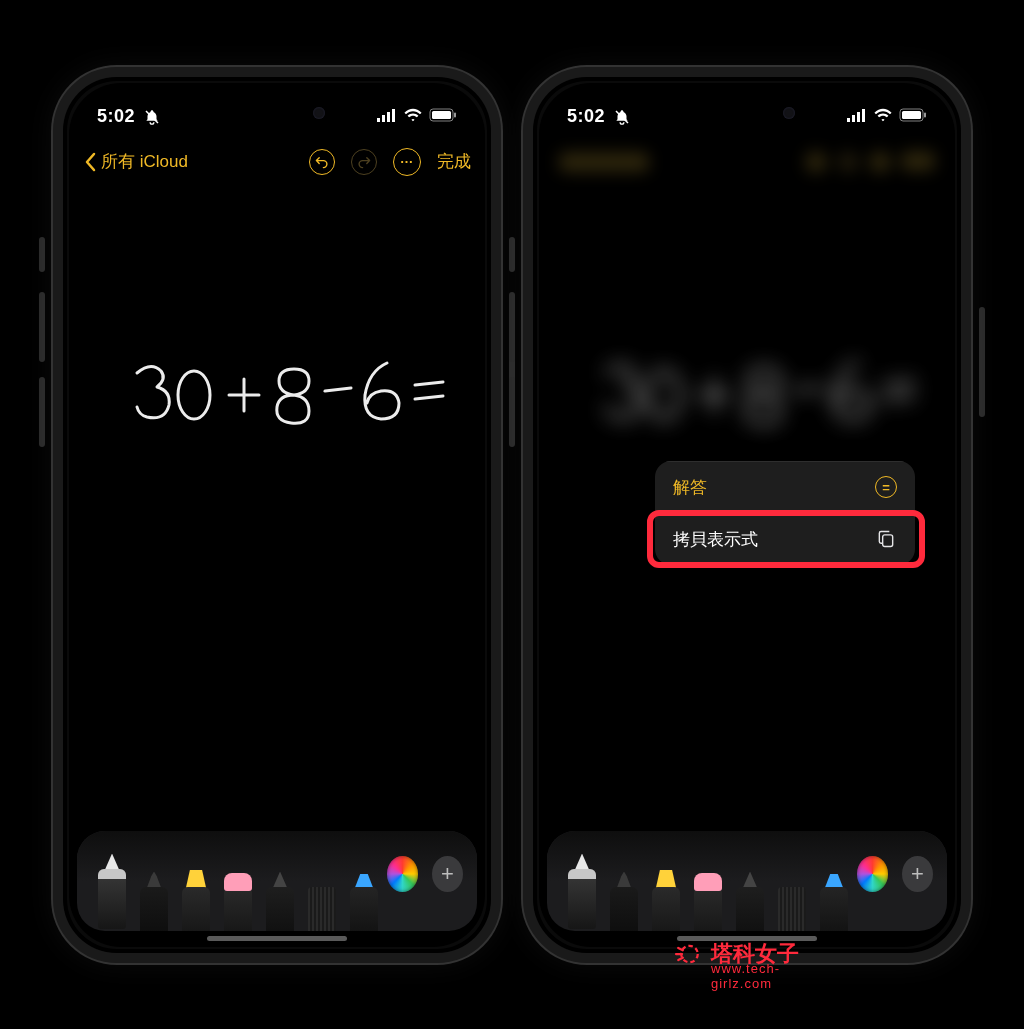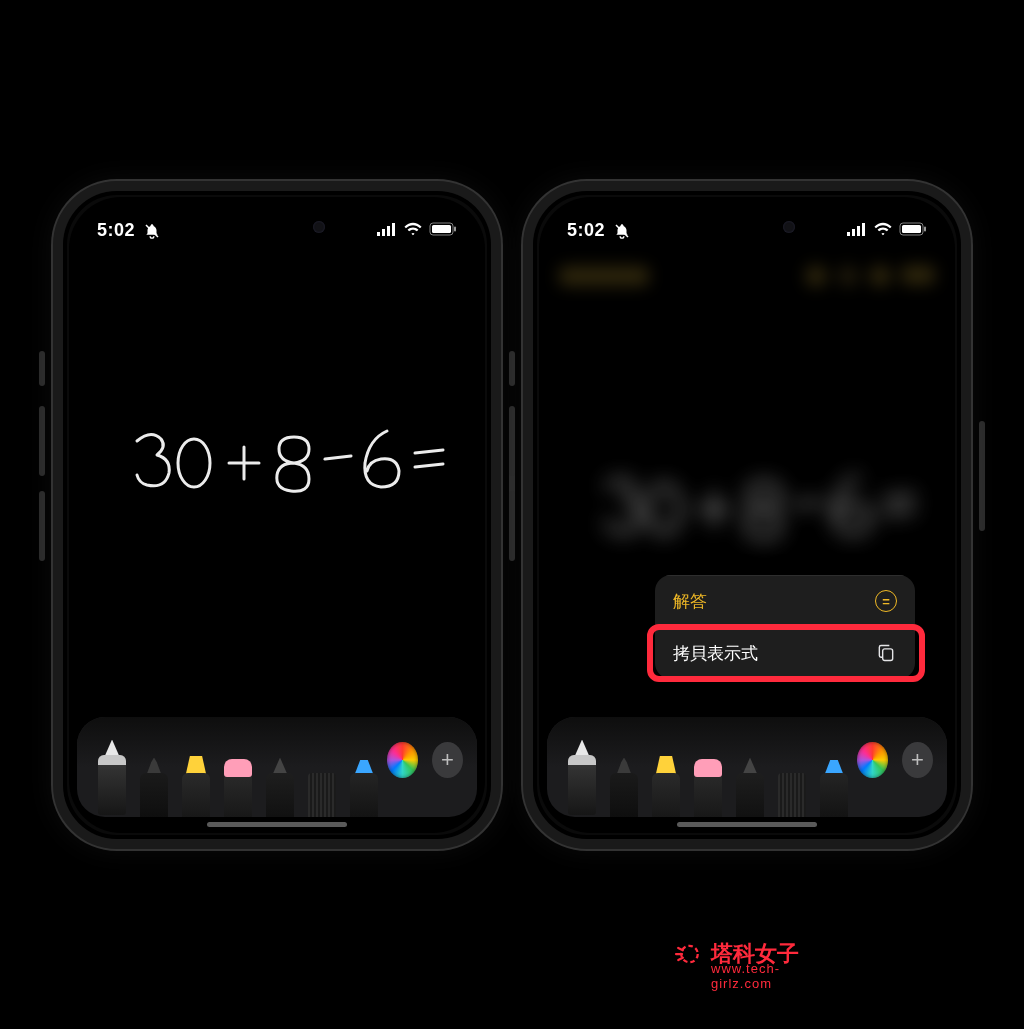--- a/index.html
+++ b/index.html
@@ -11,21 +11,21 @@
     justify-content: center;
     align-items: center;
     gap: 22px;
     font-family: -apple-system, "SF Pro", "Helvetica Neue", Arial, "PingFang TC", sans-serif;
     position: relative;
   }
 
   
   .phone {
     width: 448px;
-    height: 668px;
+    height: 896px;
     border-radius: 64px;
     background: #0a0a0a;
     border: 10px solid #1a1a1a;
     position: relative;
     box-shadow: 0 0 0 2px #333, 0 0 30px rgba(255,255,255,0.05);
     overflow: hidden;
   }
   .phone::after{
     content:"";
     position:absolute; inset:0;
@@ -348,20 +348,44 @@
           <span>
             <svg width="28" height="14" viewBox="0 0 28 14">
                 <rect x="1" y="1" width="23" height="12" rx="3" stroke="#fff" stroke-width="1" fill="none" opacity="0.5"></rect>
                 <rect x="3" y="3" width="19" height="8" rx="1.5" fill="#fff"></rect>
                 <rect x="25" y="4.5" width="2" height="5" rx="1" fill="#fff" opacity="0.6"></rect>
               </svg>
           </span>
         </div>
       </div>
 
+      <div class="navbar">
+        <div class="nav-left">
+          <svg width="14" height="20" viewBox="0 0 12 20">
+              <path d="M10 2 3 10l7 8" stroke="#f0b926" stroke-width="2.5" fill="none" stroke-linecap="round" stroke-linejoin="round"></path>
+            </svg>
+          <span>所有 iCloud</span>
+        </div>
+        <div class="nav-right">
+          <div class="nav-btn-circle">
+            <svg width="14" height="14" viewBox="0 0 20 20">
+                <path d="M6 4 2 8l4 4M2 8h10a5 5 0 0 1 0 10" stroke="#f0b926" stroke-width="2" fill="none" stroke-linecap="round" stroke-linejoin="round"></path>
+              </svg>
+          </div>
+          <div class="nav-btn-circle dim">
+            <svg width="14" height="14" viewBox="0 0 20 20">
+                <path d="M14 4l4 4-4 4M18 8H8a5 5 0 0 0 0 10" stroke="#4d4020" stroke-width="2" fill="none" stroke-linecap="round" stroke-linejoin="round"></path>
+              </svg>
+          </div>
+          <div class="nav-btn-circle big">
+            <span style="letter-spacing:1px; font-weight:700;">⋯</span>
+          </div>
+          <span>完成</span>
+        </div>
+      </div>
 
       <div class="canvas" style="height:calc(100% - 56px - 46px - 120px); position:relative;">
         <svg class="handwriting" viewBox="0 0 320 80">
           <g stroke="#ececec" stroke-width="3" fill="none" stroke-linecap="round" stroke-linejoin="round">
 
             <path d="M8 18 Q22 6 32 16 Q38 24 28 32 Q42 36 40 50 Q36 66 18 62 Q10 60 8 52"></path>
 
             <ellipse cx="65" cy="40" rx="16" ry="24"></ellipse>
 
             <line x1="100" y1="40" x2="130" y2="40"></line>

